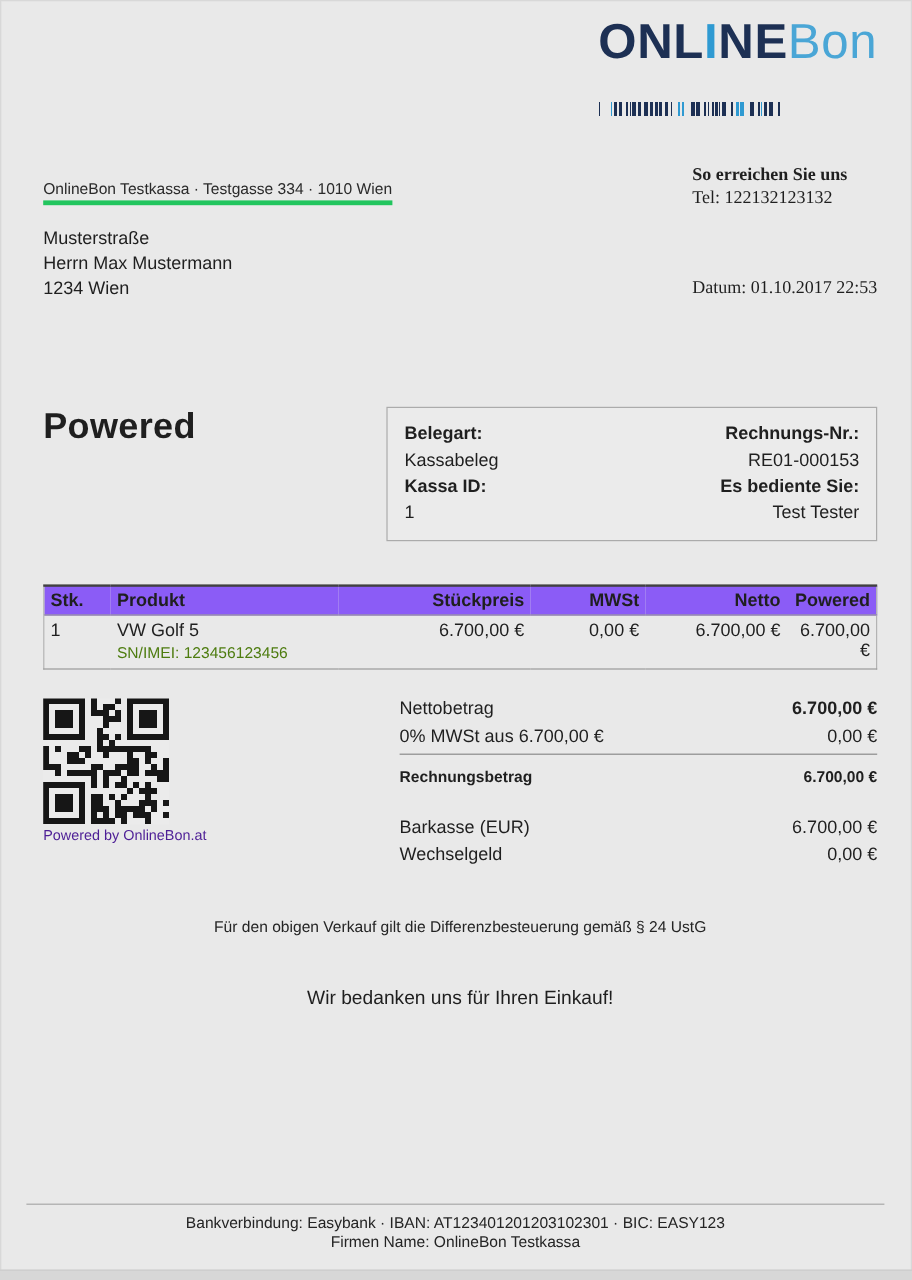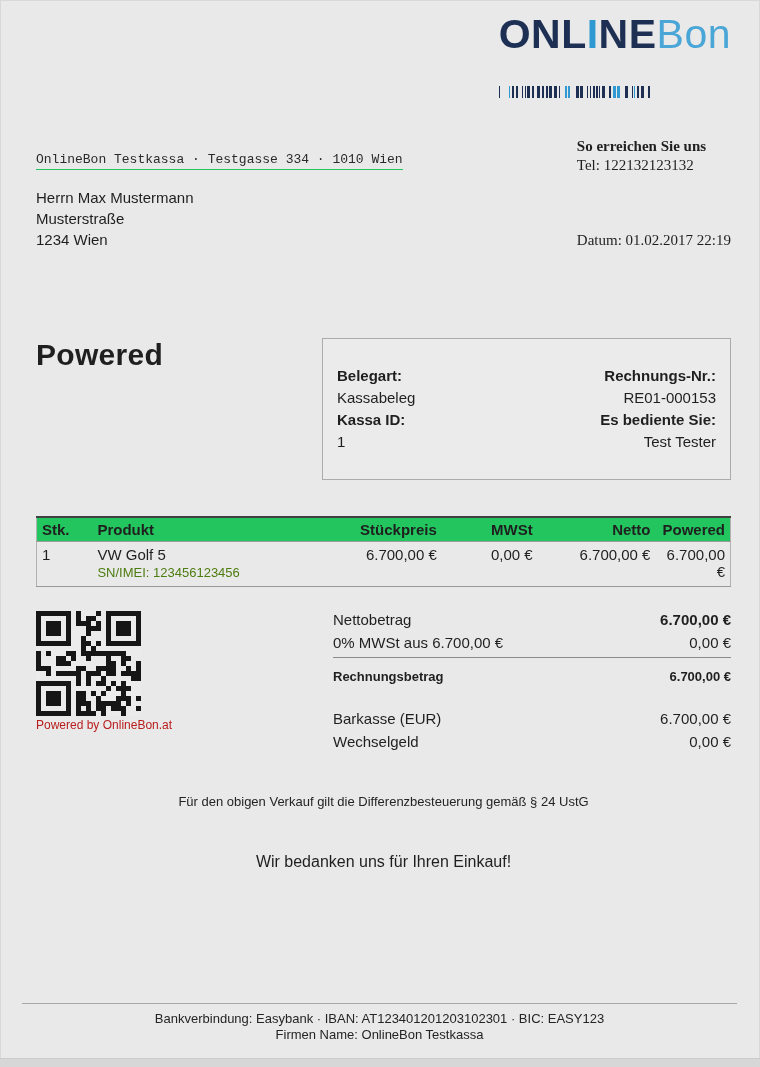--- a/index.html
+++ b/index.html
@@ -20,54 +20,54 @@
   
   .logo-row{display:flex;justify-content:flex-end;margin-top:14px;}
   .logo{display:flex;align-items:flex-start;line-height:1;}
   .logo-word{font-size:41px;font-weight:bold;letter-spacing:.5px;line-height:1;}
   .logo-left{display:flex;flex-direction:column;gap:28px;}
   .logo-barcode{margin-top:2px;height:12px;}
   .logo-bon{font-size:41px;font-weight:400;line-height:1;letter-spacing:.5px;}
 
   
   .header-row{display:flex;justify-content:space-between;margin-top:52px;}
-  .sender-line{font-size:13px;border-bottom:1px solid #22c55e;display:inline-block;padding-bottom:2px;color:#2a2a2a;font-family:Liberation Mono, monospace;}
+  .sender-line{font-size:13px;border-bottom:4px solid #22c55e;display:inline-block;padding-bottom:2px;color:#2a2a2a;}
   .recipient{margin-top:17px;font-size:15px;line-height:21px;}
   .contact{text-align:left;margin-top:-12px;font-size:15px;line-height:19px;font-family:Liberation Serif, serif;}
   .contact .bold{font-weight:bold;}
   .date-line{margin-top:56px;font-size:15px;}
 
   
   .title-row{display:flex;justify-content:space-between;align-items:flex-start;margin-top:88px;}
   .doc-title{font-size:30px;font-weight:bold;margin:0;line-height:1.1;letter-spacing:.3px;}
   .meta-box{
     width:409px;box-sizing:border-box;border:1px solid #ababab;
-    padding:26px 14px;display:flex;justify-content:space-between;
+    padding:11px 14px;display:flex;justify-content:space-between;
     font-size:15px;line-height:22px;background:#ebebeb;
   }
   .meta-col-right{text-align:right;}
   .meta-label{font-weight:bold;}
 
   
   .items{width:100%;border-collapse:collapse;margin-top:36px;
     border-top:2px solid #414141;border-left:1px solid #b3b3b3;border-right:1px solid #b3b3b3;
     border-bottom:1px solid #9a9a9a;font-size:15px;}
   .items thead th{
-    background:#22c55e;font-weight:bold;text-align:left;
+    background:#8b5cf6;font-weight:bold;text-align:left;
     padding:3px 5px;border-bottom:1px solid #9c9c9c;
   }
   .items thead th.num, .items td.num{text-align:right;}
   .items td{padding:4px 5px 6px 5px;vertical-align:top;}
   .product-sub{font-size:13px;margin-top:2px;color:#4d7c0f;}
 
   
   .pay-row{display:flex;margin-top:24px;}
   .qr-block{flex:1;}
   .qr-code svg{display:block;background:#ebebeb;}
-  .qr-caption{font-size:12px;margin-top:2px;color:#b91c1c;}
+  .qr-caption{font-size:12px;margin-top:2px;color:#4c1d95;}
   .totals{width:398px;font-size:15px;}
   .trow{display:flex;justify-content:space-between;line-height:18px;margin-bottom:5px;}
   .trow .val-bold{font-weight:bold;}
   .trow.grand{font-size:13px;font-weight:bold;border-top:1px solid #8a8a8a;padding-top:8px;margin-top:3px;margin-bottom:22px;line-height:22px;}
 
   
   .tax-note{text-align:center;font-size:13px;margin-top:38px;color:#242424;}
   .thanks{text-align:center;font-size:16px;margin-top:44px;}
 
   
@@ -125,29 +125,29 @@
           </div>
         </div>
         <div class="logo-bon" id="logo-bon" style="color: rgb(74, 166, 214);">Bon</div>
       </div>
     </div>
 
     <div class="header-row">
       <div>
         <span class="sender-line">OnlineBon Testkassa · Testgasse 334 · 1010 Wien</span>
         <div class="recipient">
+          <div>Musterstraße</div>
           <div>Herrn Max Mustermann</div>
-          <div>Musterstraße</div>
           <div>1234 Wien</div>
         </div>
       </div>
       <div class="contact">
         <div class="bold">So erreichen Sie uns</div>
         <div>Tel: 122132123132</div>
-        <div class="date-line">Datum: 01.02.2017 22:19</div>
+        <div class="date-line">Datum: 01.10.2017 22:53</div>
       </div>
     </div>
 
     <div class="title-row">
       <h1 class="doc-title">Powered</h1>
       <div class="meta-box">
         <div class="meta-col-left">
           <div class="meta-label">Belegart:</div>
           <div>Kassabeleg</div>
           <div class="meta-label">Kassa ID:</div>

